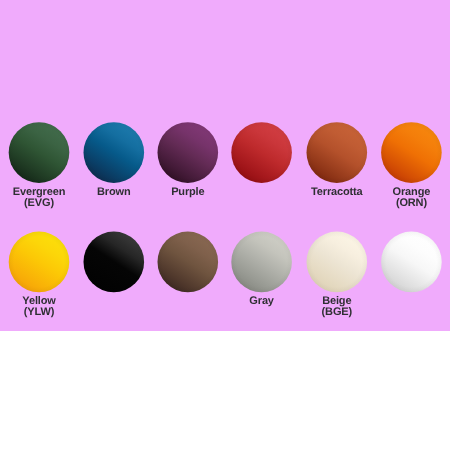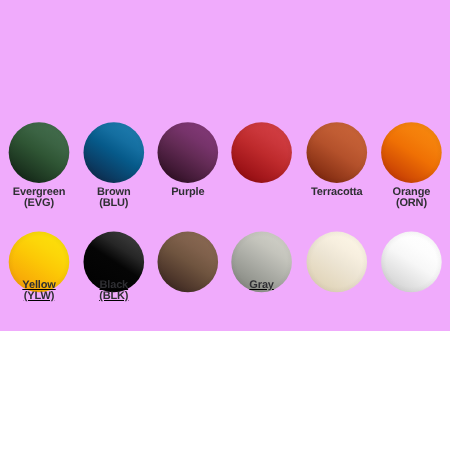--- a/index.html
+++ b/index.html
@@ -9,21 +9,21 @@
     background:#ffffff;
     font-family:"Liberation Sans", sans-serif;
     overflow:hidden;
     -webkit-font-smoothing:antialiased;
     text-rendering:geometricPrecision;
   }
   #chart{position:relative;width:450px;height:331px;background:#f0abfc;}
   #balls{position:absolute;left:0;top:0;width:450px;height:450px;}
   .swatch{position:absolute;width:74px;}
   .swatch.r0{top:187px;}
-  .swatch.r1{top:280px;text-decoration:underline;}
+  .swatch.r1{top:296px;}
   .swatch.c0{left:2px;}
   .swatch.c1{left:76.8px;}
   .swatch.c2{left:150.8px;}
   .swatch.c3{left:224.6px;}
   .swatch.c4{left:299.8px;}
   .swatch.c5{left:374.4px;}
   .label{
     text-align:center;
     font-size:11px;
     font-weight:bold;
@@ -161,21 +161,20 @@
 
   <div class="swatch r0 c0">
     <div class="label">
       <span class="ln1">Evergreen</span>
       <span class="ln2">(EVG)</span>
     </div>
   </div>
   <div class="swatch r0 c1">
     <div class="label">
       <span class="ln1">Brown</span>
-      <span class="ln2">(BLU)</span>
     </div>
   </div>
   <div class="swatch r0 c2">
     <div class="label">
       <span class="ln1">Purple</span>
     </div>
   </div>
   <div class="swatch r0 c4">
     <div class="label">
       <span class="ln1">Terracotta</span>
@@ -187,25 +186,25 @@
       <span class="ln2">(ORN)</span>
     </div>
   </div>
 
   <div class="swatch r1 c0">
     <div class="label">
       <span class="ln1">Yellow</span>
       <span class="ln2">(YLW)</span>
     </div>
   </div>
-  <div class="swatch r1 c1">
-    <div class="label">
-      <span class="ln1">Black</span>
-      <span class="ln2">(BLK)</span>
-    </div>
-  </div>
   <div class="swatch r1 c3">
     <div class="label">
       <span class="ln1">Gray</span>
     </div>
   </div>
+  <div class="swatch r1 c4">
+    <div class="label">
+      <span class="ln1">Beige</span>
+      <span class="ln2">(BGE)</span>
+    </div>
+  </div>
 
 </div>
 
 </body></html>

